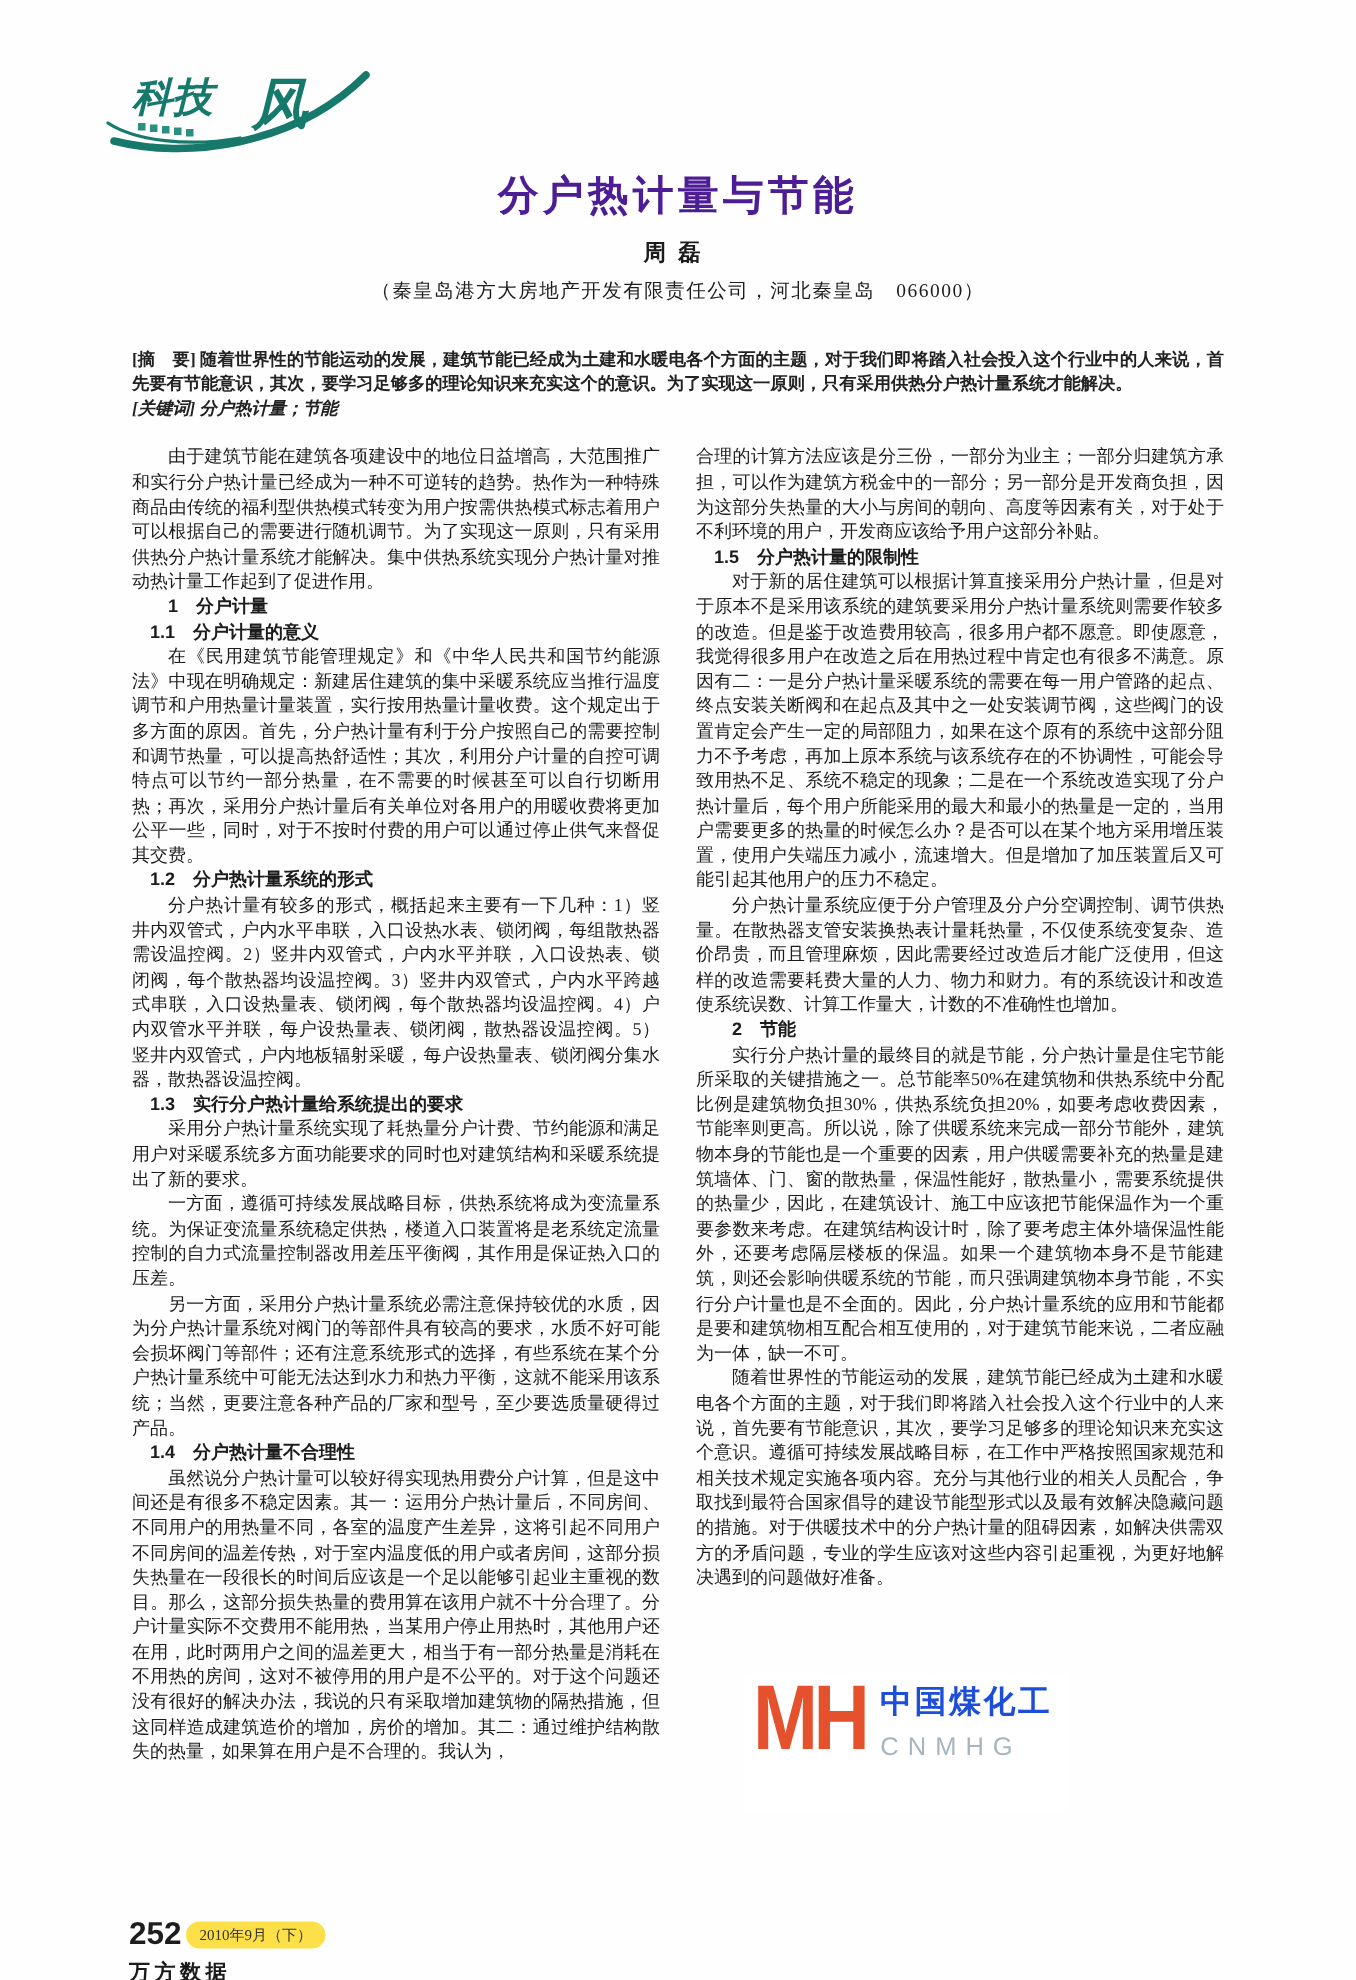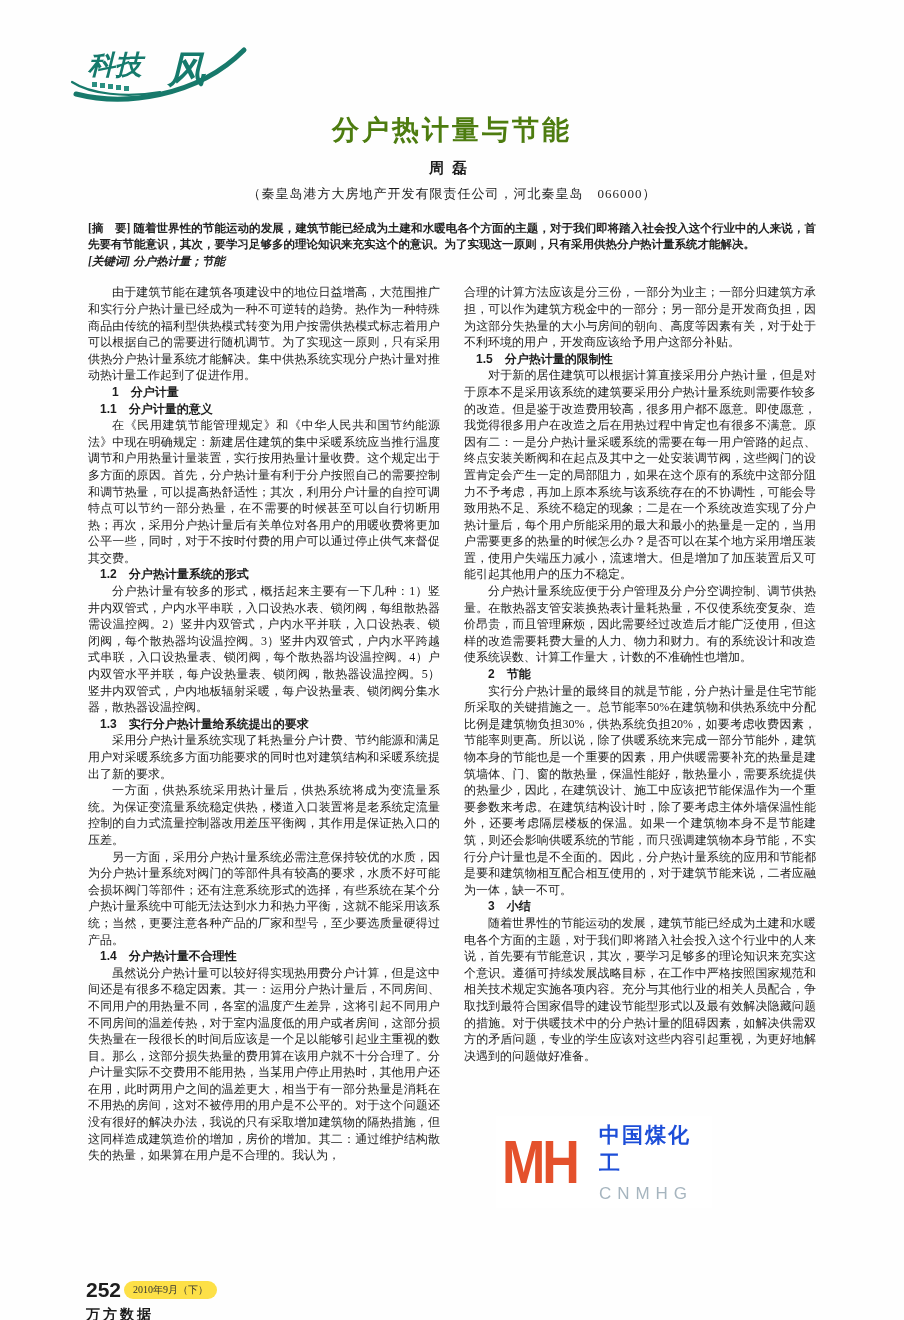--- a/index.html
+++ b/index.html
@@ -29,21 +29,21 @@
     left: 88px;
     top: 112px;
     width: 728px;
   }
   .title {
     margin: 0;
     text-align: center;
     font-size: 27px;
     font-weight: bold;
     letter-spacing: 3px;
-    color: #4d7c0f;
+    color: #4c1d95;
     font-family: "Liberation Sans", "DejaVu Sans", sans-serif;
   }
   .author {
     margin-top: 11px;
     text-align: center;
     font-size: 15px;
     font-weight: bold;
     letter-spacing: 8px;
   }
   .affiliation {
@@ -55,21 +55,21 @@
 
   
   .abstract, .keywords {
     margin: 0;
     font-size: 11.5px;
     line-height: 15.8px;
     font-weight: bold;
     text-align: justify;
     color: #222;
   }
-  .abstract { margin-top: 18px; }
+  .abstract { margin-top: 30px; }
   .keywords { margin-top: 1px; font-style: italic; }
   .lbl { font-weight: bold; }
 
   
   .columns {
     margin-top: 15px;
     display: flex;
     gap: 24px;
   }
   .col {
@@ -86,23 +86,22 @@
 
   
   .watermark {
     position: absolute;
     left: 496px;
     top: 1116px;
     width: 216px;
     height: 92px;
     background: #ffffff;
     display: flex;
-    align-items: center;
+    align-items: flex-start;
     padding: 4px 6px;
-    gap: 12px;
   }
   .wm-logo {
     font-family: "Liberation Sans", "DejaVu Sans", sans-serif;
     font-weight: 900;
     font-size: 52px;
     line-height: 52px;
     color: #e4512c;
     letter-spacing: -3px;
     transform: scaleY(1.18);
     margin-right: 10px;
@@ -187,33 +186,32 @@
     <div class="columns">
       <div class="col" id="col-left">
           <p class="para">由于建筑节能在建筑各项建设中的地位日益增高，大范围推广和实行分户热计量已经成为一种不可逆转的趋势。热作为一种特殊商品由传统的福利型供热模式转变为用户按需供热模式标志着用户可以根据自己的需要进行随机调节。为了实现这一原则，只有采用供热分户热计量系统才能解决。集中供热系统实现分户热计量对推动热计量工作起到了促进作用。</p>
           <p class="head1">1　分户计量</p>
           <p class="head2">1.1　分户计量的意义</p>
           <p class="para">在《民用建筑节能管理规定》和《中华人民共和国节约能源法》中现在明确规定：新建居住建筑的集中采暖系统应当推行温度调节和户用热量计量装置，实行按用热量计量收费。这个规定出于多方面的原因。首先，分户热计量有利于分户按照自己的需要控制和调节热量，可以提高热舒适性；其次，利用分户计量的自控可调特点可以节约一部分热量，在不需要的时候甚至可以自行切断用热；再次，采用分户热计量后有关单位对各用户的用暖收费将更加公平一些，同时，对于不按时付费的用户可以通过停止供气来督促其交费。</p>
           <p class="head2">1.2　分户热计量系统的形式</p>
           <p class="para">分户热计量有较多的形式，概括起来主要有一下几种：1）竖井内双管式，户内水平串联，入口设热水表、锁闭阀，每组散热器需设温控阀。2）竖井内双管式，户内水平并联，入口设热表、锁闭阀，每个散热器均设温控阀。3）竖井内双管式，户内水平跨越式串联，入口设热量表、锁闭阀，每个散热器均设温控阀。4）户内双管水平并联，每户设热量表、锁闭阀，散热器设温控阀。5）竖井内双管式，户内地板辐射采暖，每户设热量表、锁闭阀分集水器，散热器设温控阀。</p>
           <p class="head2">1.3　实行分户热计量给系统提出的要求</p>
           <p class="para">采用分户热计量系统实现了耗热量分户计费、节约能源和满足用户对采暖系统多方面功能要求的同时也对建筑结构和采暖系统提出了新的要求。</p>
-          <p class="para">一方面，供热系统采用热计量后，供热系统将成为变流量系统。为保证变流量系统稳定供热，楼道入口装置将是老系统定流量控制的自力式流量控制器改用差压平衡阀，其作用是保证热入口的压差。</p>
+          <p class="para">一方面，遵循可持续发展战略目标，供热系统将成为变流量系统。为保证变流量系统稳定供热，楼道入口装置将是老系统定流量控制的自力式流量控制器改用差压平衡阀，其作用是保证热入口的压差。</p>
           <p class="para">另一方面，采用分户热计量系统必需注意保持较优的水质，因为分户热计量系统对阀门的等部件具有较高的要求，水质不好可能会损坏阀门等部件；还有注意系统形式的选择，有些系统在某个分户热计量系统中可能无法达到水力和热力平衡，这就不能采用该系统；当然，更要注意各种产品的厂家和型号，至少要选质量硬得过产品。</p>
           <p class="head2">1.4　分户热计量不合理性</p>
           <p class="para">虽然说分户热计量可以较好得实现热用费分户计算，但是这中间还是有很多不稳定因素。其一：运用分户热计量后，不同房间、不同用户的用热量不同，各室的温度产生差异，这将引起不同用户不同房间的温差传热，对于室内温度低的用户或者房间，这部分损失热量在一段很长的时间后应该是一个足以能够引起业主重视的数目。那么，这部分损失热量的费用算在该用户就不十分合理了。分户计量实际不交费用不能用热，当某用户停止用热时，其他用户还在用，此时两用户之间的温差更大，相当于有一部分热量是消耗在不用热的房间，这对不被停用的用户是不公平的。对于这个问题还没有很好的解决办法，我说的只有采取增加建筑物的隔热措施，但这同样造成建筑造价的增加，房价的增加。其二：通过维护结构散失的热量，如果算在用户是不合理的。我认为，</p>
         </div>
       <div class="col" id="col-right">
           <p class="para cont">合理的计算方法应该是分三份，一部分为业主；一部分归建筑方承担，可以作为建筑方税金中的一部分；另一部分是开发商负担，因为这部分失热量的大小与房间的朝向、高度等因素有关，对于处于不利环境的用户，开发商应该给予用户这部分补贴。</p>
           <p class="head2">1.5　分户热计量的限制性</p>
           <p class="para">对于新的居住建筑可以根据计算直接采用分户热计量，但是对于原本不是采用该系统的建筑要采用分户热计量系统则需要作较多的改造。但是鉴于改造费用较高，很多用户都不愿意。即使愿意，我觉得很多用户在改造之后在用热过程中肯定也有很多不满意。原因有二：一是分户热计量采暖系统的需要在每一用户管路的起点、终点安装关断阀和在起点及其中之一处安装调节阀，这些阀门的设置肯定会产生一定的局部阻力，如果在这个原有的系统中这部分阻力不予考虑，再加上原本系统与该系统存在的不协调性，可能会导致用热不足、系统不稳定的现象；二是在一个系统改造实现了分户热计量后，每个用户所能采用的最大和最小的热量是一定的，当用户需要更多的热量的时候怎么办？是否可以在某个地方采用增压装置，使用户失端压力减小，流速增大。但是增加了加压装置后又可能引起其他用户的压力不稳定。</p>
           <p class="para">分户热计量系统应便于分户管理及分户分空调控制、调节供热量。在散热器支管安装换热表计量耗热量，不仅使系统变复杂、造价昂贵，而且管理麻烦，因此需要经过改造后才能广泛使用，但这样的改造需要耗费大量的人力、物力和财力。有的系统设计和改造使系统误数、计算工作量大，计数的不准确性也增加。</p>
           <p class="head1">2　节能</p>
           <p class="para">实行分户热计量的最终目的就是节能，分户热计量是住宅节能所采取的关键措施之一。总节能率50%在建筑物和供热系统中分配比例是建筑物负担30%，供热系统负担20%，如要考虑收费因素，节能率则更高。所以说，除了供暖系统来完成一部分节能外，建筑物本身的节能也是一个重要的因素，用户供暖需要补充的热量是建筑墙体、门、窗的散热量，保温性能好，散热量小，需要系统提供的热量少，因此，在建筑设计、施工中应该把节能保温作为一个重要参数来考虑。在建筑结构设计时，除了要考虑主体外墙保温性能外，还要考虑隔层楼板的保温。如果一个建筑物本身不是节能建筑，则还会影响供暖系统的节能，而只强调建筑物本身节能，不实行分户计量也是不全面的。因此，分户热计量系统的应用和节能都是要和建筑物相互配合相互使用的，对于建筑节能来说，二者应融为一体，缺一不可。</p>
-          <p class="head1">3　小结</p>
           <p class="para">随着世界性的节能运动的发展，建筑节能已经成为土建和水暖电各个方面的主题，对于我们即将踏入社会投入这个行业中的人来说，首先要有节能意识，其次，要学习足够多的理论知识来充实这个意识。遵循可持续发展战略目标，在工作中严格按照国家规范和相关技术规定实施各项内容。充分与其他行业的相关人员配合，争取找到最符合国家倡导的建设节能型形式以及最有效解决隐藏问题的措施。对于供暖技术中的分户热计量的阻碍因素，如解决供需双方的矛盾问题，专业的学生应该对这些内容引起重视，为更好地解决遇到的问题做好准备。</p>
         </div>
     </div>
   </div>
 
   <div class="watermark">
     <div class="wm-logo">MH</div>
     <div class="wm-text">
       <div class="wm-cn">中国煤化工</div>
       <div class="wm-en">CNMHG</div>

